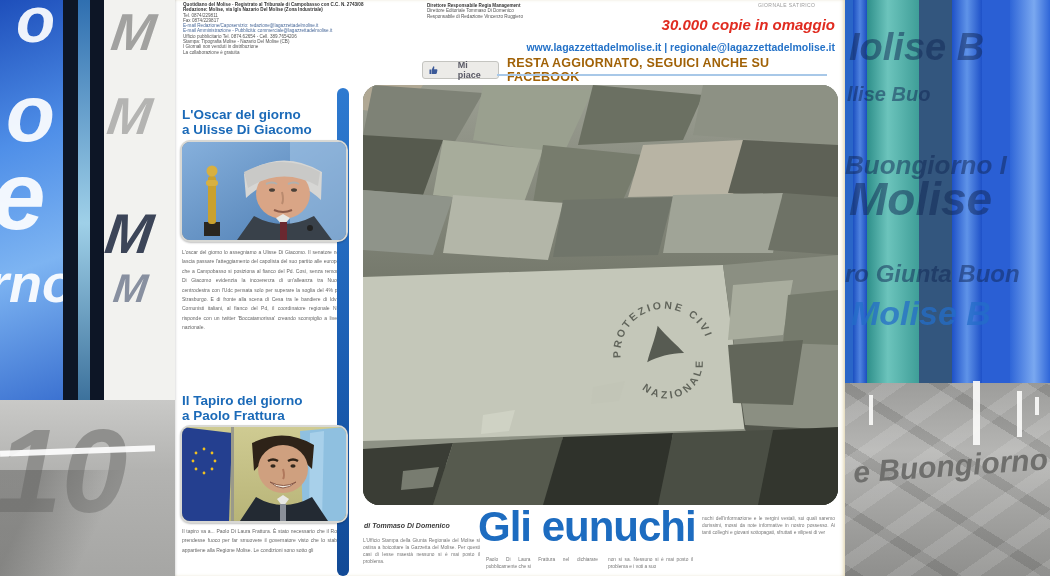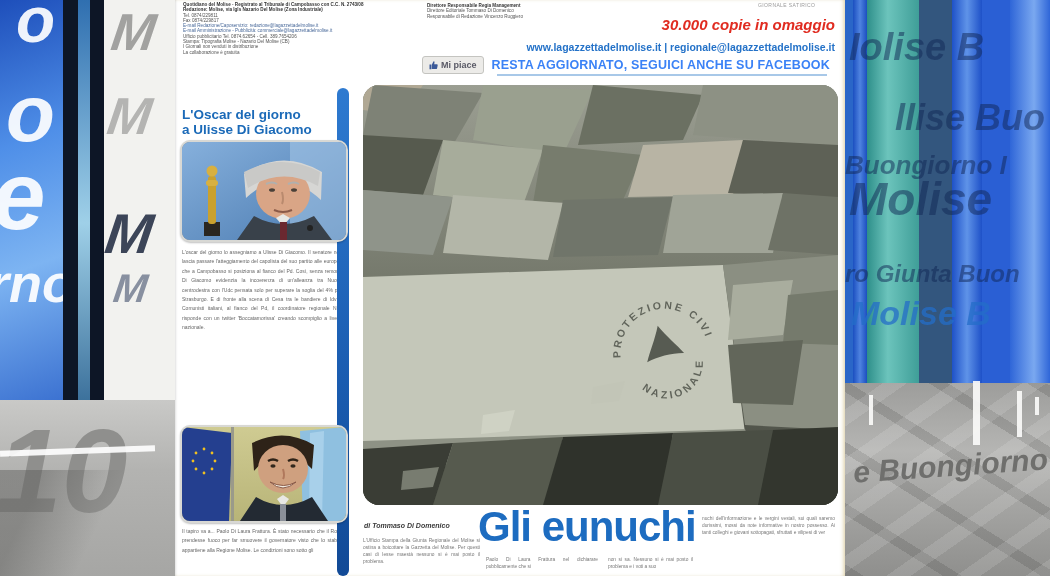--- a/index.html
+++ b/index.html
@@ -44,24 +44,24 @@
 
   
   .page{left:175px;top:0;width:670px;height:576px;background:#ffffff;
     box-shadow:inset -3px 0 4px -2px rgba(180,150,60,.5), inset 2px 0 3px -2px rgba(0,0,0,.25);}
   .colophon{font-size:4.6px;line-height:5.3px;color:#555;}
   .colophon .dk{color:#333;font-weight:bold;}
   .colophon .bl{color:#4a6a9a;}
   .genre{font-size:5px;color:#9a9a9a;letter-spacing:.4px;}
   .freecopies{font-size:15px;font-weight:bold;color:#e02b20;}
   .weblinks{font-size:10.5px;font-weight:bold;color:#2472c8;}
-  .fb-btn{display:inline-flex;align-items:center;gap:2px;background:#ecebe8;
+  .fb-btn{display:inline-flex;align-items:center;gap:19px;background:#ecebe8;
     border:1px solid #c4c4c0;border-radius:3px;padding:1px 6px;height:14px;
     font-size:9px;color:#5a5a66;font-weight:bold;}
-  .fb-banner{font-size:12.5px;font-weight:bold;color:#3b82f6;letter-spacing:.2px;}
+  .fb-banner{font-size:12.5px;font-weight:bold;color:#a16207;letter-spacing:.2px;}
   .fb-rule{height:2px;background:#a8c8e8;}
 
   .sb-title{font-size:13.5px;line-height:15px;font-weight:bold;color:#1b6ab8;}
   .sb-photo{border-radius:10px;overflow:hidden;border:2px solid #d8d8d4;
     box-shadow:0 1px 2px rgba(0,0,0,.25);background:#888;z-index:3;}
   .sb-body{font-size:5px;line-height:9.4px;color:#666;text-align:justify;}
 
   .divider{left:337px;top:88px;width:12px;height:488px;border-radius:6px;
     background:linear-gradient(180deg,#2e7ad0,#1a5cb0 60%,#124a96);z-index:1;}
 
@@ -104,21 +104,21 @@
   <div class="abs bgR">
     <div class="stripe" style="left:0;width:8px;background:#2a66c8;"></div>
     <div class="stripe" style="left:8px;width:14px;background:linear-gradient(90deg,#1b4fc0,#4f83e0,#1b4fc0);"></div>
     <div class="stripe" style="left:22px;width:52px;background:linear-gradient(90deg,#2e8f8a,#6cc4bc 40%,#3f9e98);"></div>
     <div class="stripe" style="left:74px;width:33px;background:#33567e;"></div>
     <div class="stripe" style="left:107px;width:30px;background:linear-gradient(90deg,#1e51c8,#5f93e8 50%,#1e51c8);"></div>
     <div class="stripe" style="left:137px;width:28px;background:#2a5fd4;"></div>
     <div class="stripe" style="left:165px;width:40px;background:linear-gradient(90deg,#2f66d8,#7aa8f0 60%,#2f66d8);"></div>
 
     <span class="bgR-row" style="left:4px;top:28px;font-size:38px;">Iolise B</span>
-    <span class="bgR-row" style="left:2px;top:100px;font-size:36px;margin-left:48px;">llise Buo</span>
+    <span class="bgR-row" style="left:2px;top:84px;font-size:20px;">llise Buo</span>
     <span class="bgR-row" style="left:0;top:152px;font-size:26px;">Buongiorno I</span>
     <span class="bgR-row" style="left:4px;top:176px;font-size:46px;">Molise</span>
     <span class="bgR-row" style="left:0;top:262px;font-size:24px;">ro Giunta Buon</span>
     <span class="bgR-row" style="left:6px;top:296px;font-size:34px;color:rgba(36,110,200,.75);">Molise B</span>
 
     <div class="bgR-gray">
       <div class="bgR-diag"></div>
       <div class="tick" style="left:128px;top:-2px;width:7px;height:64px;"></div>
       <div class="tick" style="left:172px;top:8px;width:5px;height:46px;"></div>
       <div class="tick" style="left:24px;top:12px;width:4px;height:30px;"></div>
@@ -201,20 +201,24 @@
       <path d="M92,68 q9,4 18,0" stroke="#8a5a48" stroke-width="2" fill="none"></path>
       <path d="M55,98 L72,74 Q101,90 132,74 L150,98 Z" fill="#39414a"></path>
       <path d="M94,76 L101,84 L108,76 L101,72 Z" fill="#e8e8e4"></path>
       <rect x="98" y="80" width="7" height="18" fill="#6a2830"></rect>
       <circle cx="128" cy="86" r="3" fill="#222"></circle>
     </svg>
   </div>
 
   <div class="abs sb-body" style="left:182px;top:248px;width:160px;">L'oscar del giorno lo assegniamo a Ulisse Di Giacomo. Il senatore non lascia passare l'atteggiamento del capolista del suo partito alle europee che a Campobasso si posiziona al fianco del Pd. Così, senza remore, Di Giacomo evidenzia la incoerenza di un'alleanza tra Nuovo centrodestra con l'Udc pensata solo per superare la soglia del 4% per Strasburgo. E di fronte alla scena di Cesa tra le bandiere di Idv e Comunisti italiani, al fianco del Pd, il coordinatore regionale Ncd risponde con un twitter 'Boccatamorissa' creando scompiglio a livello nazionale.</div>
 
+  <div class="abs sb-title" style="left:182px;top:393px;">
+    <div>Il Tapiro del giorno</div>
+    <div>a Paolo Frattura</div>
+  </div>
 
   <div class="abs sb-photo" style="left:180px;top:425px;width:164px;height:94px;">
     <svg width="164" height="94" viewBox="0 0 164 94">
       <defs>
         <linearGradient id="g2" x1="0" y1="0" x2="0" y2="1">
           <stop offset="0" stop-color="#cfcb92"></stop>
             <stop offset="1" stop-color="#b8b478"></stop>
         </linearGradient>
       </defs>
       <rect width="164" height="94" fill="url(#g2)"></rect>

